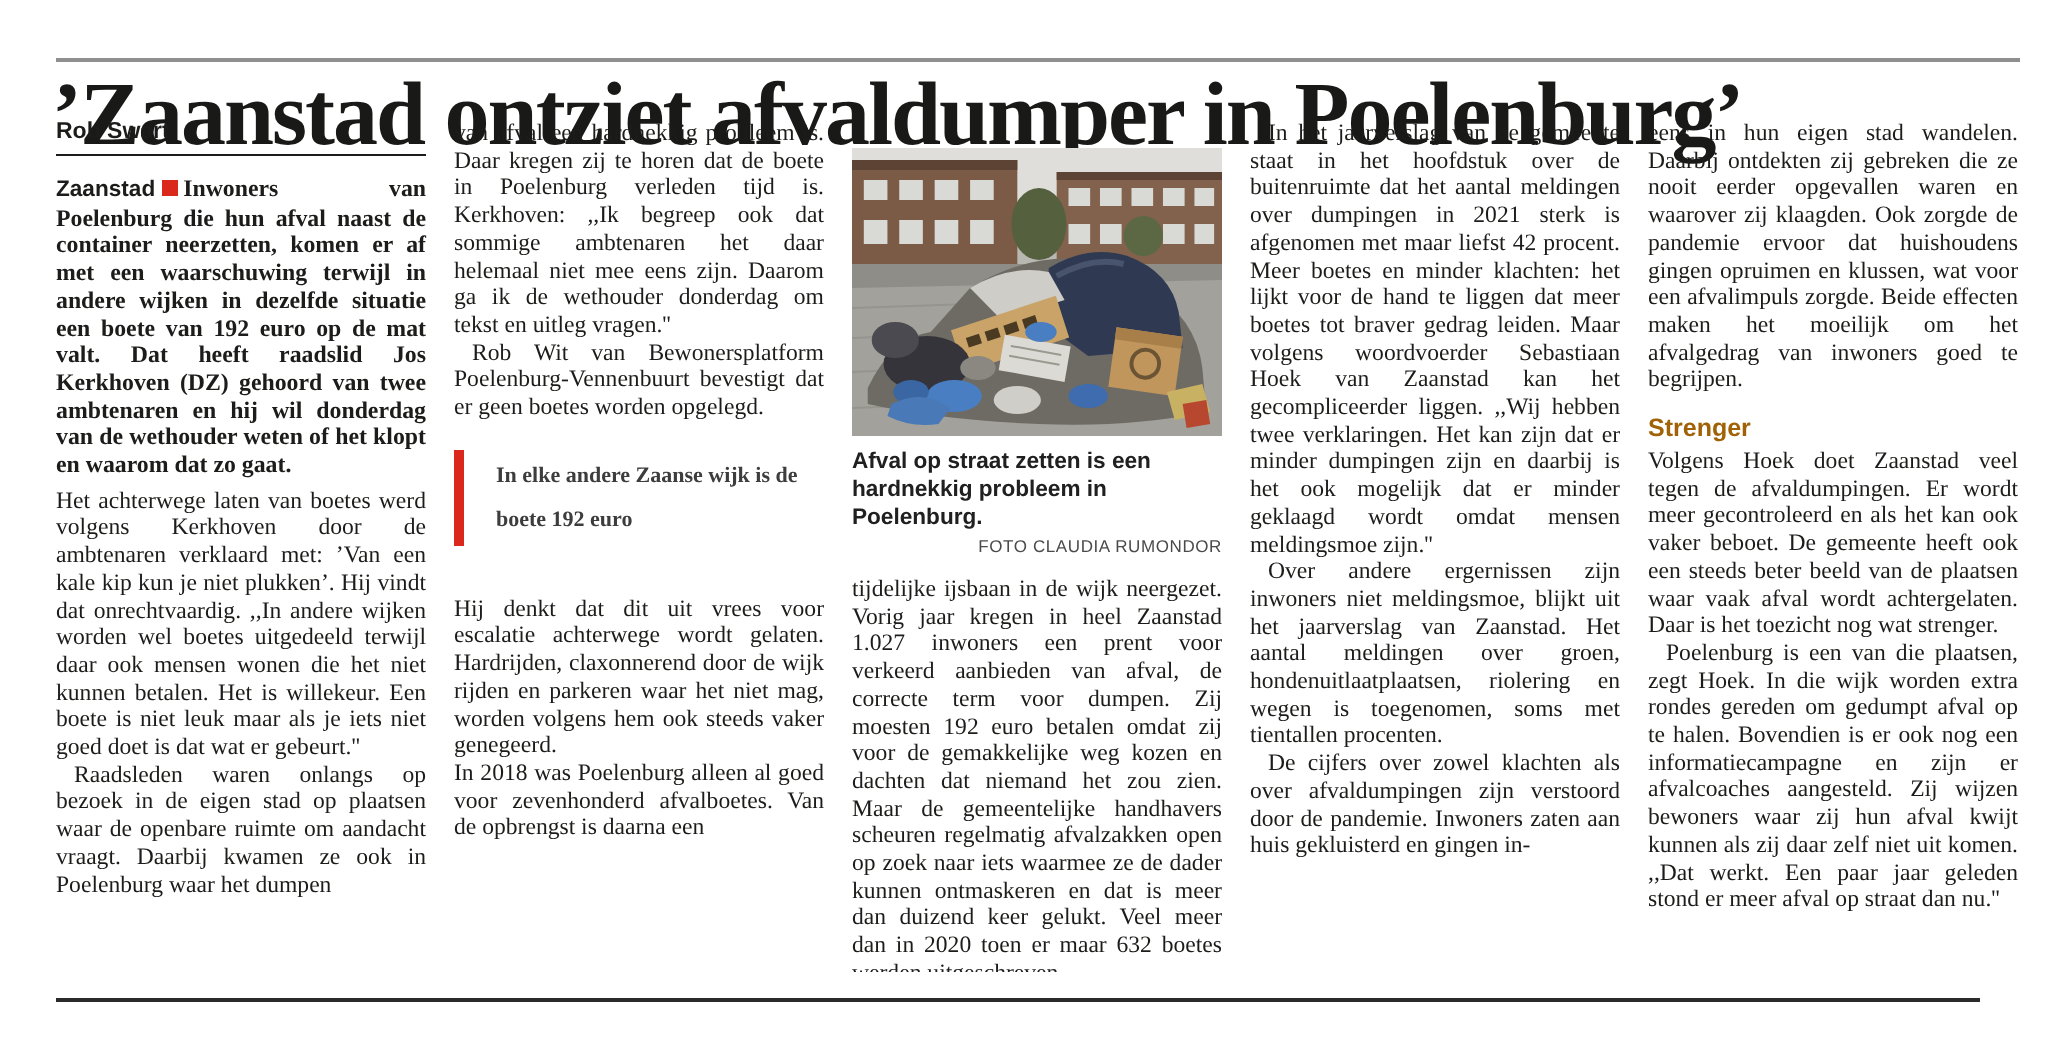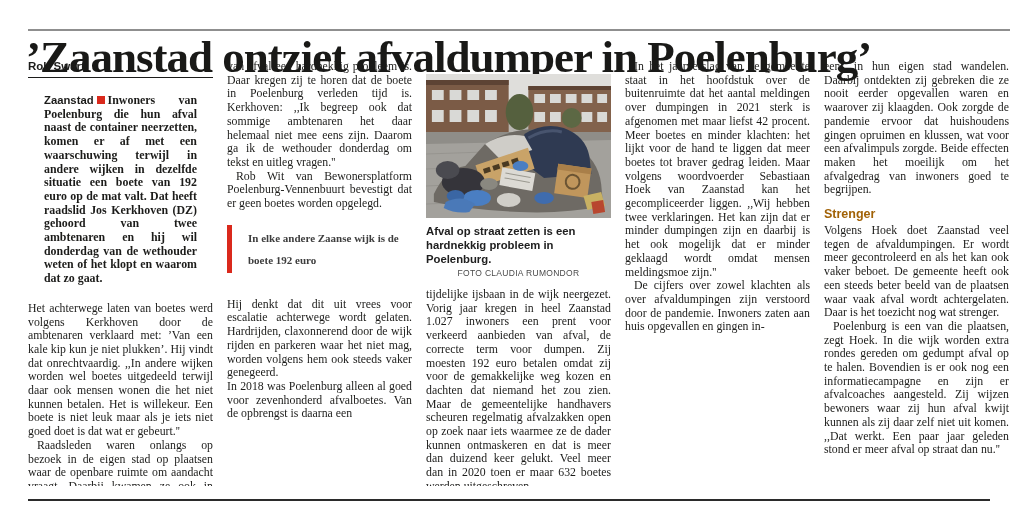--- a/index.html
+++ b/index.html
@@ -40,21 +40,21 @@
     font-weight: bold; font-size: 11.5px;
     padding-bottom: 5px; margin-bottom: 10px;
     border-bottom: 1.5px solid #1c1c1a;
   }
   .para {
     margin: 0;
     font-size: 11.8px; line-height: 13.7px;
     text-align: justify;
   }
   .lead {
-    margin: 16px;
+    margin: 0;
     font-weight: bold;
     font-size: 11.9px; line-height: 13.7px;
     text-align: justify;
   }
   .gap { margin-top: 4px; }
   .indent { text-indent: 9px; }
   .dateline {
     font-family: "Liberation Sans", sans-serif;
     font-weight: bold; font-size: 11.3px;
   }
@@ -86,21 +86,21 @@
     margin-top: 6px;
   }
   .caption {
     display: block;
     font-weight: bold; font-size: 11.3px; line-height: 14px;
     color: #202020;
   }
   .credit {
     display: block;
     margin-top: 2px;
-    text-align: center;
+    text-align: right;
     font-size: 8.5px; letter-spacing: 0.3px;
     color: #4a4a4a;
   }
   .bottom-rule {
     position: absolute; top: 499px; left: 28px; width: 962px;
     border-top: 2px solid #2b2b2b;
   }
 </style>
 </head>
 <body>
@@ -202,21 +202,22 @@
         <figcaption>
           <span class="caption">Afval op straat zetten is een hardnekkig probleem in Poelenburg.</span>
           <span class="credit">FOTO CLAUDIA RUMONDOR</span>
         </figcaption>
       </figure>
       <p class="para">tijdelijke ijsbaan in de wijk neergezet. Vorig jaar kregen in heel Zaanstad 1.027 inwoners een prent voor verkeerd aanbieden van afval, de correcte term voor dumpen. Zij moesten 192 euro betalen omdat zij voor de gemakkelijke weg kozen en dachten dat niemand het zou zien. Maar de gemeentelijke handhavers scheuren regelmatig afvalzakken open op zoek naar iets waarmee ze de dader kunnen ontmaskeren en dat is meer dan duizend keer gelukt. Veel meer dan in 2020 toen er maar 632 boetes werden uitgeschreven</p>
     </div>
 
     <div class="col">
       <p class="para indent">In het jaarverslag van de gemeente staat in het hoofdstuk over de buitenruimte dat het aantal meldingen over dumpingen in 2021 sterk is afgenomen met maar liefst 42 procent. Meer boetes en minder klachten: het lijkt voor de hand te liggen dat meer boetes tot braver gedrag leiden. Maar volgens woordvoerder Sebastiaan Hoek van Zaanstad kan het gecompliceerder liggen. ,,Wij hebben twee verklaringen. Het kan zijn dat er minder dumpingen zijn en daarbij is het ook mogelijk dat er minder geklaagd wordt omdat mensen meldingsmoe zijn.''</p>
-      <p class="para indent">De cijfers over zowel klachten als over afvaldumpingen zijn verstoord door de pandemie. Inwoners zaten aan huis opgevallen en gingen in-</p>
+      <p class="para indent">Over andere ergernissen zijn inwoners niet meldingsmoe, blijkt uit het jaarverslag van Zaanstad. Het aantal meldingen over groen, hondenuitlaatplaatsen, riolering en wegen is toegenomen, soms met tientallen procenten.</p>
+      <p class="para indent">De cijfers over zowel klachten als over afvaldumpingen zijn verstoord door de pandemie. Inwoners zaten aan huis gekluisterd en gingen in-</p>
     </div>
 
     <div class="col">
       <p class="para">eens in hun eigen stad wandelen. Daarbij ontdekten zij gebreken die ze nooit eerder opgevallen waren en waarover zij klaagden. Ook zorgde de pandemie ervoor dat huishoudens gingen opruimen en klussen, wat voor een afvalimpuls zorgde. Beide effecten maken het moeilijk om het afvalgedrag van inwoners goed te begrijpen.</p>
       <h3 class="subhead">Strenger</h3>
       <p class="para">Volgens Hoek doet Zaanstad veel tegen de afvaldumpingen. Er wordt meer gecontroleerd en als het kan ook vaker beboet. De gemeente heeft ook een steeds beter beeld van de plaatsen waar vaak afval wordt achtergelaten. Daar is het toezicht nog wat strenger.</p>
       <p class="para indent">Poelenburg is een van die plaatsen, zegt Hoek. In die wijk worden extra rondes gereden om gedumpt afval op te halen. Bovendien is er ook nog een informatiecampagne en zijn er afvalcoaches aangesteld. Zij wijzen bewoners waar zij hun afval kwijt kunnen als zij daar zelf niet uit komen. ,,Dat werkt. Een paar jaar geleden stond er meer afval op straat dan nu.''</p>
     </div>
 
   </div>

